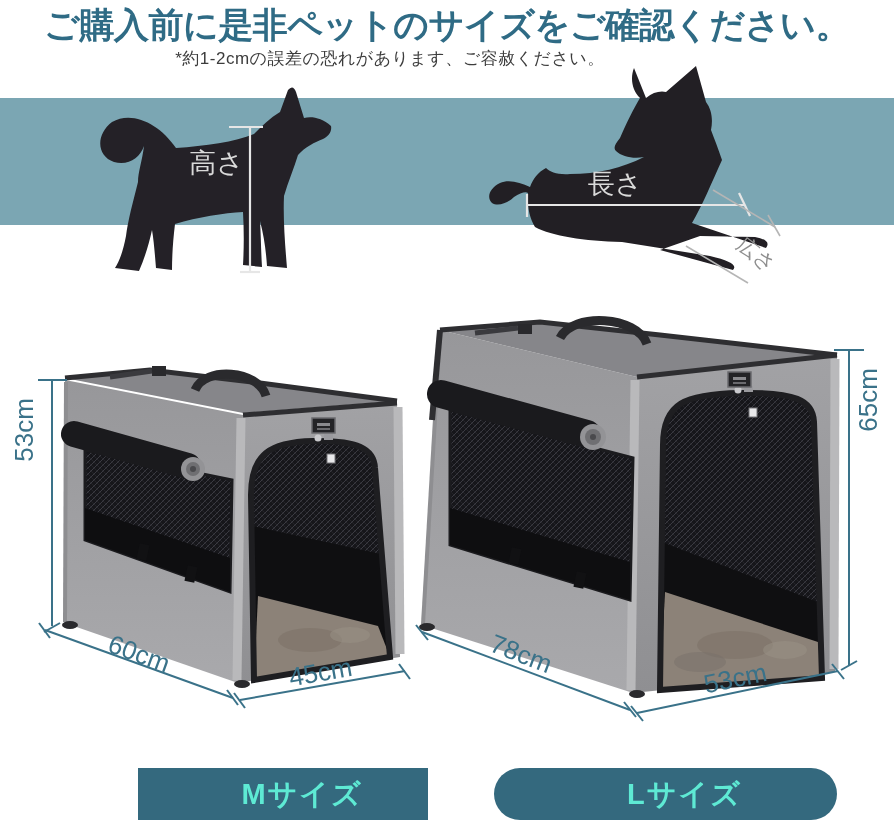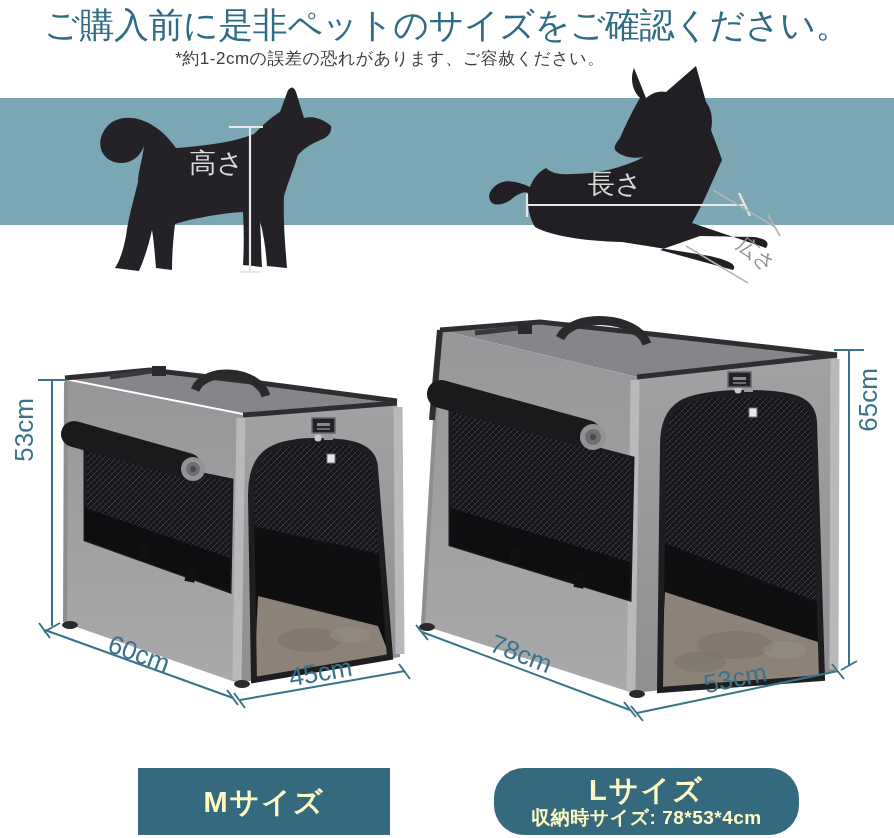--- a/index.html
+++ b/index.html
@@ -2,35 +2,35 @@
 <html><head>
 <meta charset="utf-8">
 <style>
   html,body{margin:0;padding:0;background:#fff;}
   .stage{
     position:relative;width:894px;height:838px;background:#ffffff;overflow:hidden;
     font-family:"Liberation Sans","DejaVu Sans",sans-serif;
   }
   .title{
     position:absolute;left:0;top:2px;width:894px;text-align:center;
-    font-size:35px;font-weight:400;color:#2f6b85;letter-spacing:-0.5px;white-space:nowrap;
+    font-size:35px;font-weight:700;color:#2f6b85;letter-spacing:-0.5px;white-space:nowrap;
   }
   .subtitle{
     position:absolute;left:0;top:47px;width:780px;text-align:center;
     font-size:17px;font-weight:400;color:#3c3c3c;letter-spacing:0.5px;
   }
   .band{
     position:absolute;left:0;top:98px;width:894px;height:127px;background:#7ba6b3;
   }
   .dogs-svg{position:absolute;left:0;top:60px;width:894px;height:245px;}
   .crate-m-svg{position:absolute;left:10px;top:330px;width:420px;height:392px;}
   .crate-l-svg{position:absolute;left:415px;top:300px;width:479px;height:440px;}
   .size-box{
-    position:absolute;top:768px;height:67px;background:#34697e;color:#fef9c3;
-    display:flex;flex-direction:column;align-items:center;justify-content:center;
+    position:absolute;top:768px;height:52px;background:#34697e;color:#5eead4;
+    display:flex;flex-direction:column;align-items:center;justify-content:center;padding-left:38px;
   }
   .size-box.m{left:138px;width:252px;}
   .size-box.l{left:494px;width:305px;border-radius:30px;}
   .size-name{font-size:29px;font-weight:700;line-height:32px;letter-spacing:2px;}
   .size-storage{font-size:19px;font-weight:700;line-height:24px;letter-spacing:0.5px;}
   .guide-label{fill:#d9d9d9;font-size:27px;font-weight:500;}
   .depth-label{fill:#8e8e8e;font-size:21px;}
   .dim-text{fill:#3a7289;font-size:26px;}
   .dim-line{stroke:#3a7289;stroke-width:2;fill:none;}
   .guide-line{stroke:#e6e6e6;stroke-width:2.2;fill:none;}
@@ -242,16 +242,15 @@
     <text class="dim-text" transform="translate(462,100) rotate(-90)" text-anchor="middle">65cm</text>
     <text class="dim-text" transform="translate(103,362) rotate(21)" text-anchor="middle" font-size="28">78cm</text>
     <text class="dim-text" transform="translate(322,387) rotate(-12)" text-anchor="middle" font-size="27">53cm</text>
   </svg>
 
   <div class="size-box m">
     <div class="size-name">Mサイズ</div>
   </div>
   <div class="size-box l">
     <div class="size-name">Lサイズ</div>
-    <div class="size-storage">収納時サイズ: 78*53*4cm</div>
   </div>
 
 </div>
 
 </body></html>

